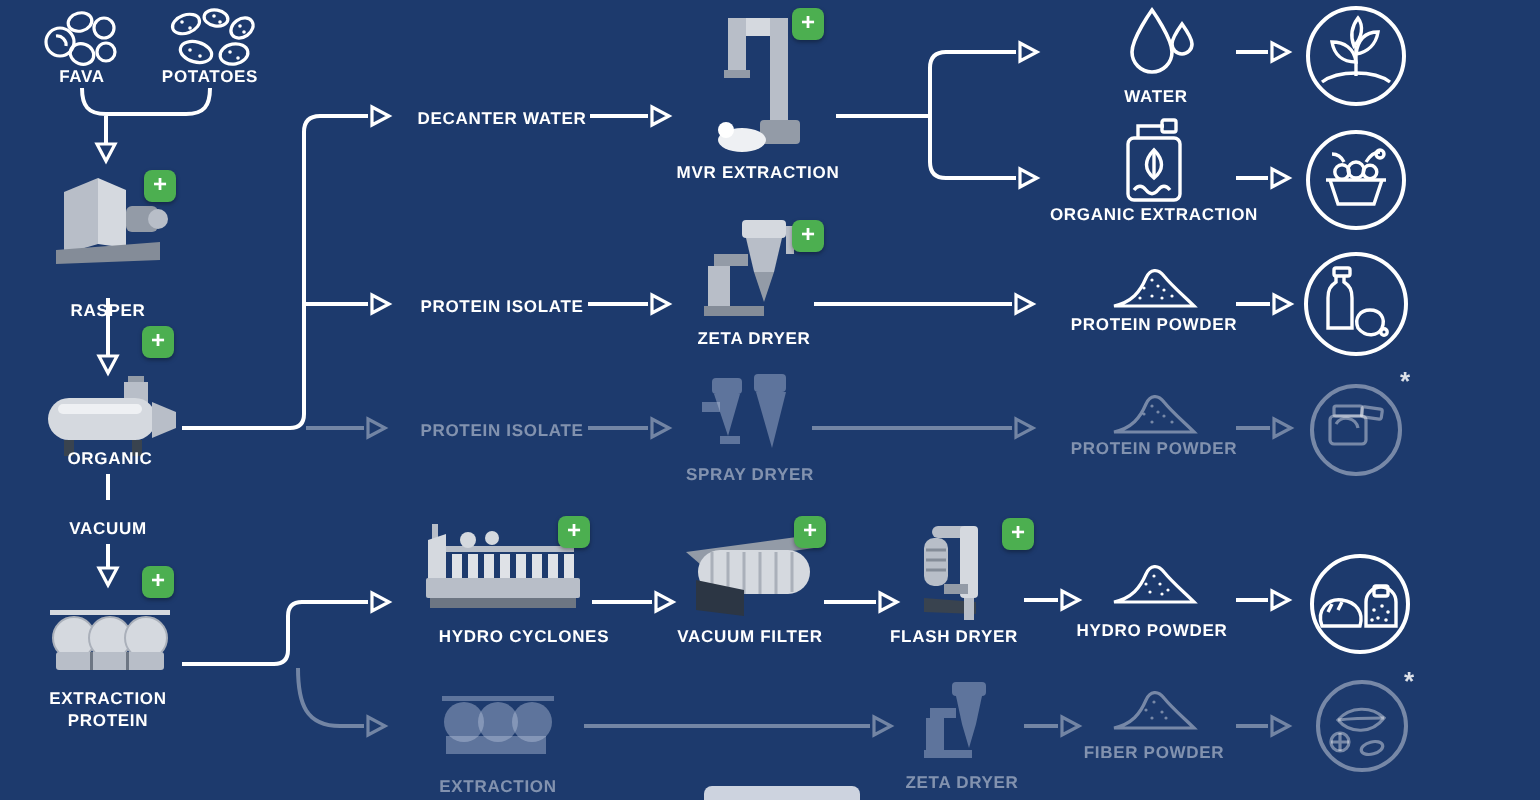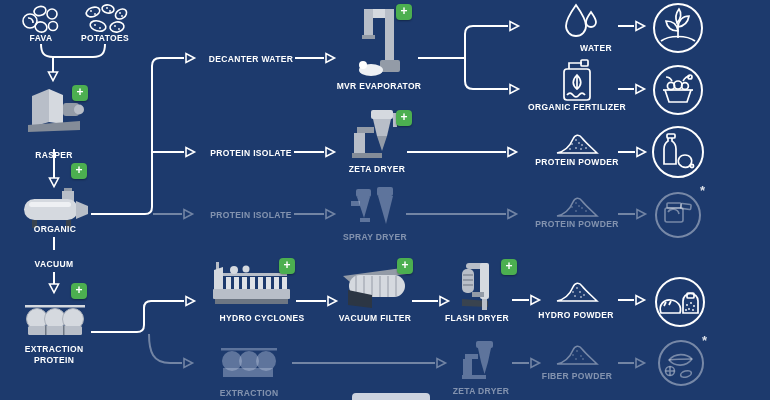--- a/index.html
+++ b/index.html
@@ -392,23 +392,23 @@
 
   <div class="label" style="left:41px;top:33px">FAVA</div>
   <div class="label" style="left:105px;top:33px">POTATOES</div>
   <div class="label" style="left:54px;top:150px">RASPER</div>
   <div class="label" style="left:55px;top:224px">ORGANIC</div>
   <div class="label" style="left:54px;top:259px">VACUUM</div>
   <div class="label" style="left:54px;top:344px">EXTRACTION</div>
   <div class="label" style="left:54px;top:355px">PROTEIN</div>
 
   <div class="label" style="left:251px;top:54px">DECANTER WATER</div>
-  <div class="label" style="left:379px;top:81px">MVR EVAPORATOR</div>
-  <div class="label" style="left:596px;top:43px">WATER</div>
-  <div class="label" style="left:577px;top:102px">ORGANIC FERTILIZER</div>
+  <div class="label" style="left:379px;top:81px">MVR EXTRACTION</div>
+  <div class="label" style="left:578px;top:43px">WATER</div>
+  <div class="label" style="left:577px;top:102px">ORGANIC EXTRACTION</div>
 
   <div class="label" style="left:251px;top:148px">PROTEIN ISOLATE</div>
   <div class="label" style="left:377px;top:164px">ZETA DRYER</div>
   <div class="label" style="left:577px;top:157px">PROTEIN POWDER</div>
 
   <div class="label faded" style="left:251px;top:210px">PROTEIN ISOLATE</div>
   <div class="label faded" style="left:375px;top:232px">SPRAY DRYER</div>
   <div class="label faded" style="left:577px;top:219px">PROTEIN POWDER</div>
 
   <div class="label" style="left:262px;top:313px">HYDRO CYCLONES</div>

